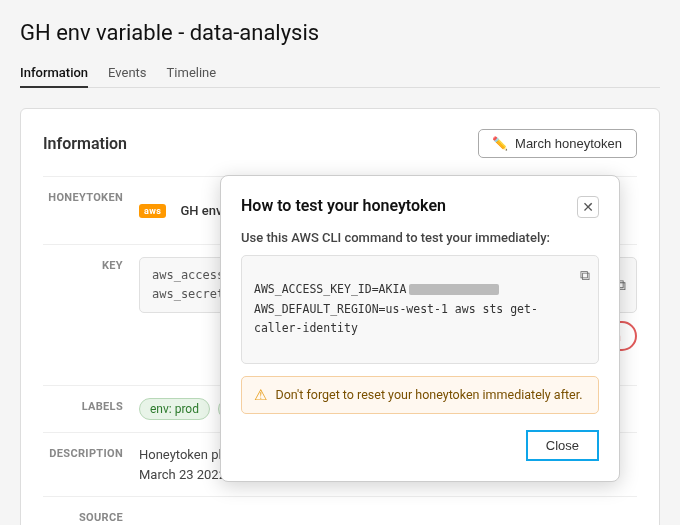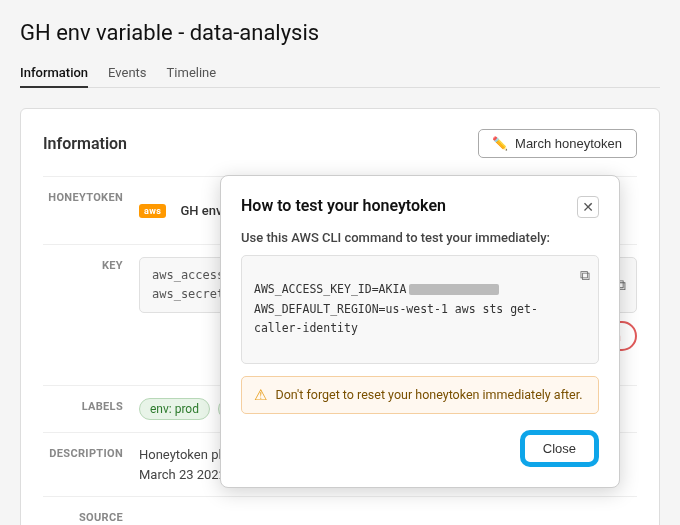--- a/index.html
+++ b/index.html
@@ -289,22 +289,22 @@
       color: #e8a020;
       font-size: 15px;
     }
     .modal-footer {
       display: flex;
       justify-content: flex-end;
       margin-top: 16px;
     }
     .close-footer-btn {
       padding: 6px 18px;
-      border: 5px solid #0ea5e9;
-      border-radius: 10px;
+      border: 2px solid #0ea5e9;
+      border-radius: 0;
       background: #fff;
       cursor: pointer;
       font-size: 13px;
       color: #333;
     }
 
     .page-wrapper {
       position: relative;
     }
   </style>

